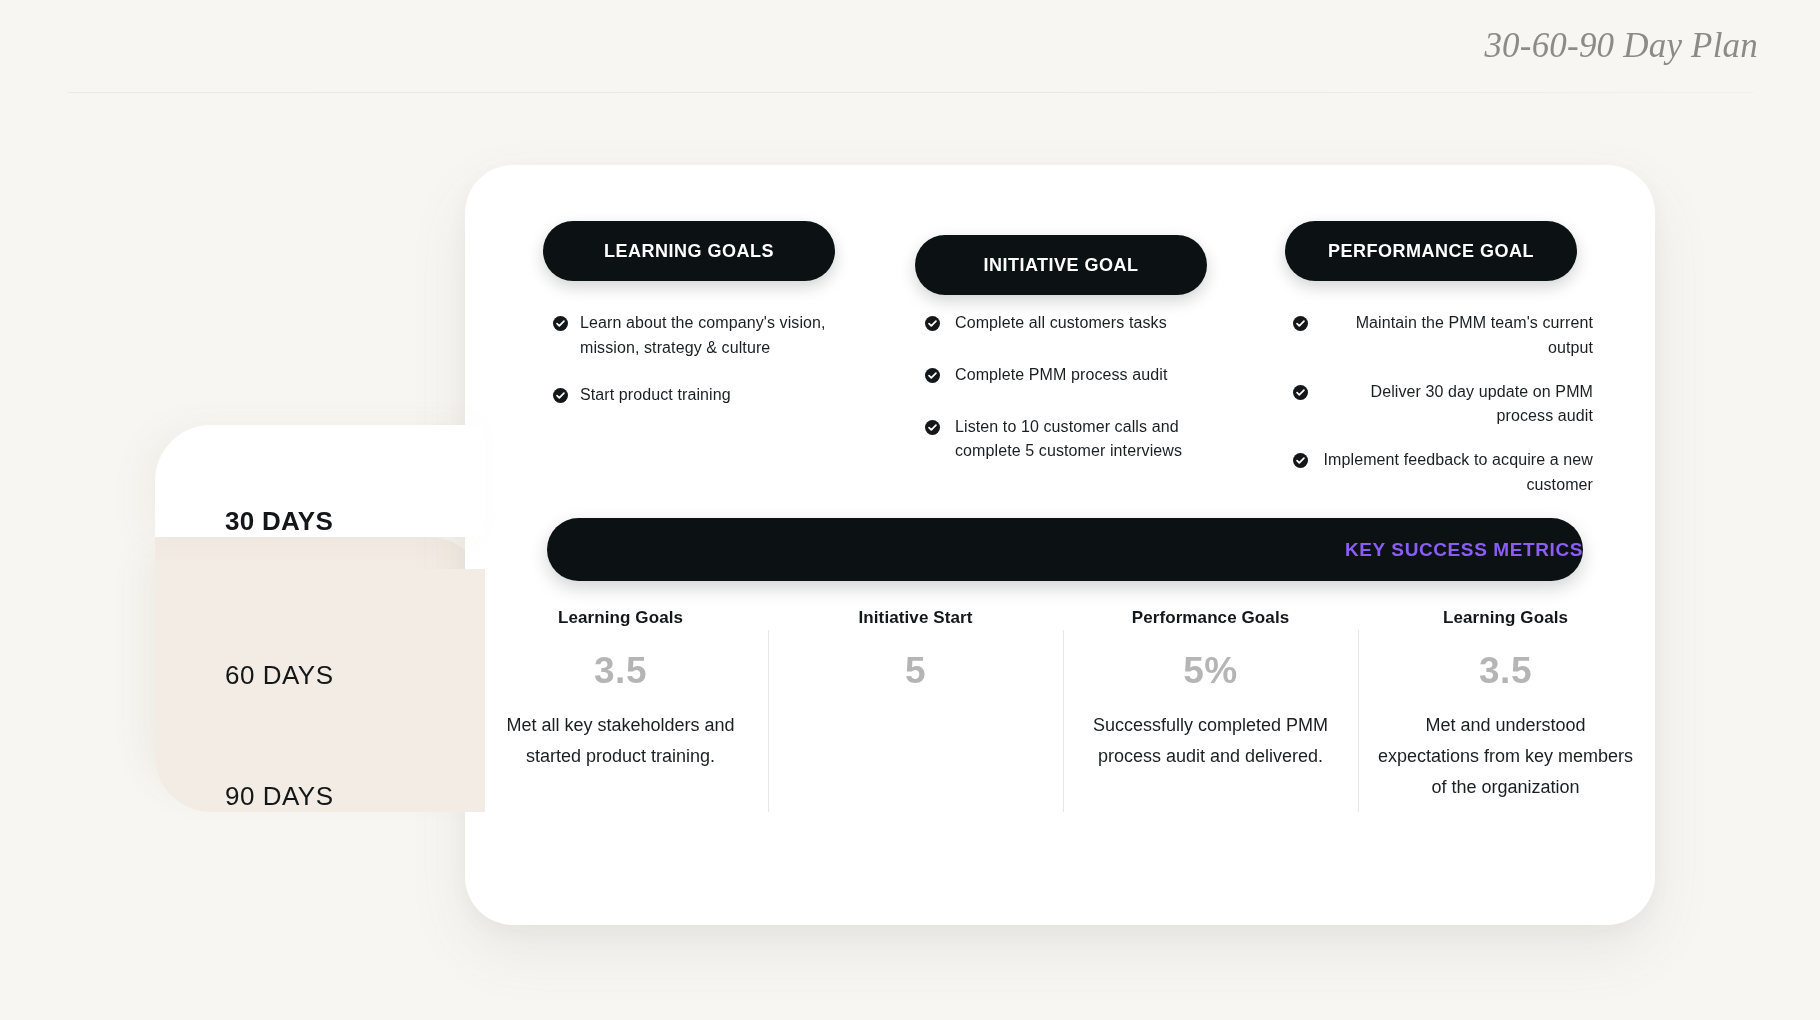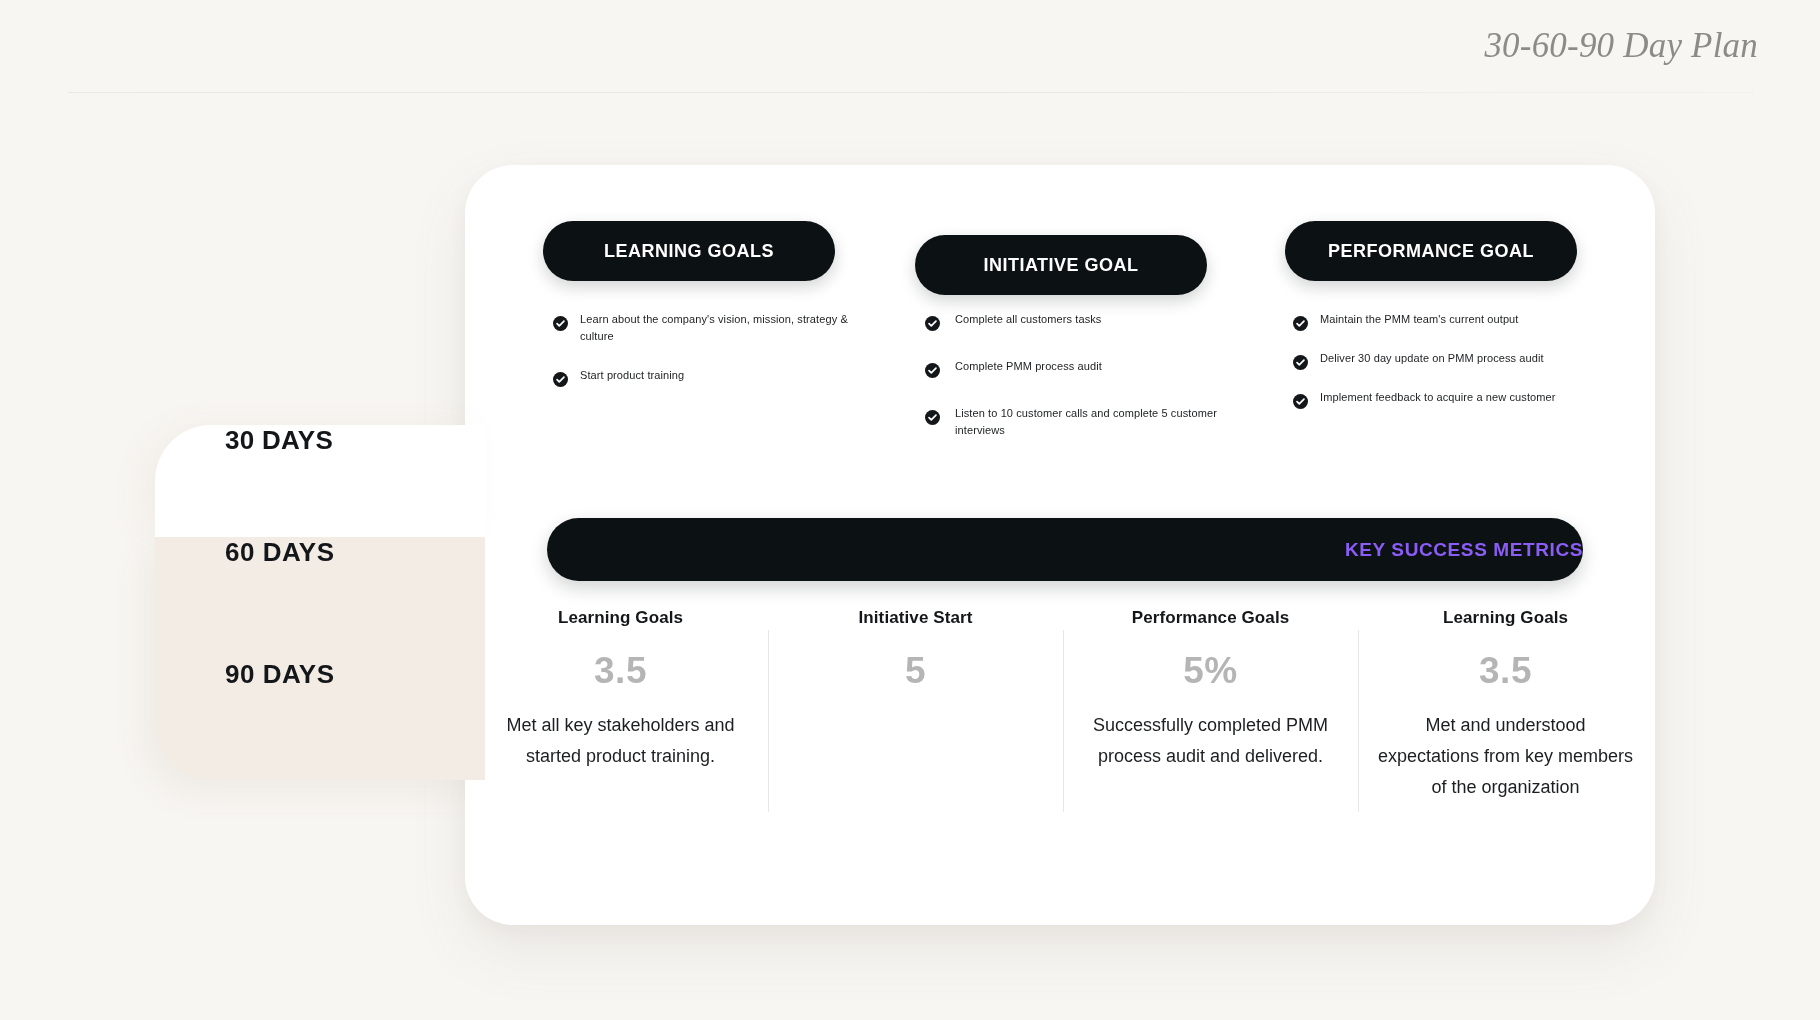--- a/index.html
+++ b/index.html
@@ -27,38 +27,39 @@
     background:linear-gradient(to right,#ece9e4 0%,#e9e6e2 55%,#f3f1ed 100%);
   }
 
   
   .sidebar {
     position:absolute; left:155px; top:425px;
     width:330px; height:355px;
   }
   .tab {
     position:absolute; left:0; width:330px;
-    display:flex; align-items:flex-start;
+    display:flex; align-items:flex-end;
     padding-left:70px;
     font-size:26px;
     color:#14171a;
   }
   .tab-active {
     top:0; height:112px;
     background:#ffffff;
     border-top-left-radius:56px;
     border-bottom-left-radius:0;
     font-weight:bold;
     letter-spacing:0.3px;
     box-shadow:-14px 0 34px rgba(120,110,95,0.055);
   }
   .tab-rest {
     background:#f3ece4;
-    font-weight:700;
+    font-weight:400;
     letter-spacing:0.5px;
+    margin-top:32px;
   }
   .tab-2 { top:112px; height:122px; }
   .tab-3 { top:234px; height:121px; border-bottom-left-radius:56px; }
   .tab-rest.tab-2::after {
     content:""; position:absolute; left:0; top:0; width:100%; height:100%;
   }
   .sidebar-beige-cap {
     position:absolute; left:155px; top:537px;
     width:330px; height:243px;
     background:#f3ece4;
@@ -105,21 +106,21 @@
   .bullet {
     display:flex; align-items:flex-start;
     margin-bottom:22px;
   }
   .bullet .check {
     flex:0 0 auto;
     width:15px; height:15px;
     margin-top:5px; margin-right:12px;
   }
   .bullet .btext {
-    font-size:11px; line-height:1.55;
+    font-size:16px; line-height:1.55;
     color:#1c1f22;
     letter-spacing:0.1px;
   }
   .col-2 .bullet { margin-bottom:27px; }
   .col-2 .bullet .btext { padding-left:3px; }
   .col-3 .bullet { margin-bottom:19px;text-align:right; }
 
   
   .metrics-banner {
     position:absolute; left:82px; top:353px;

